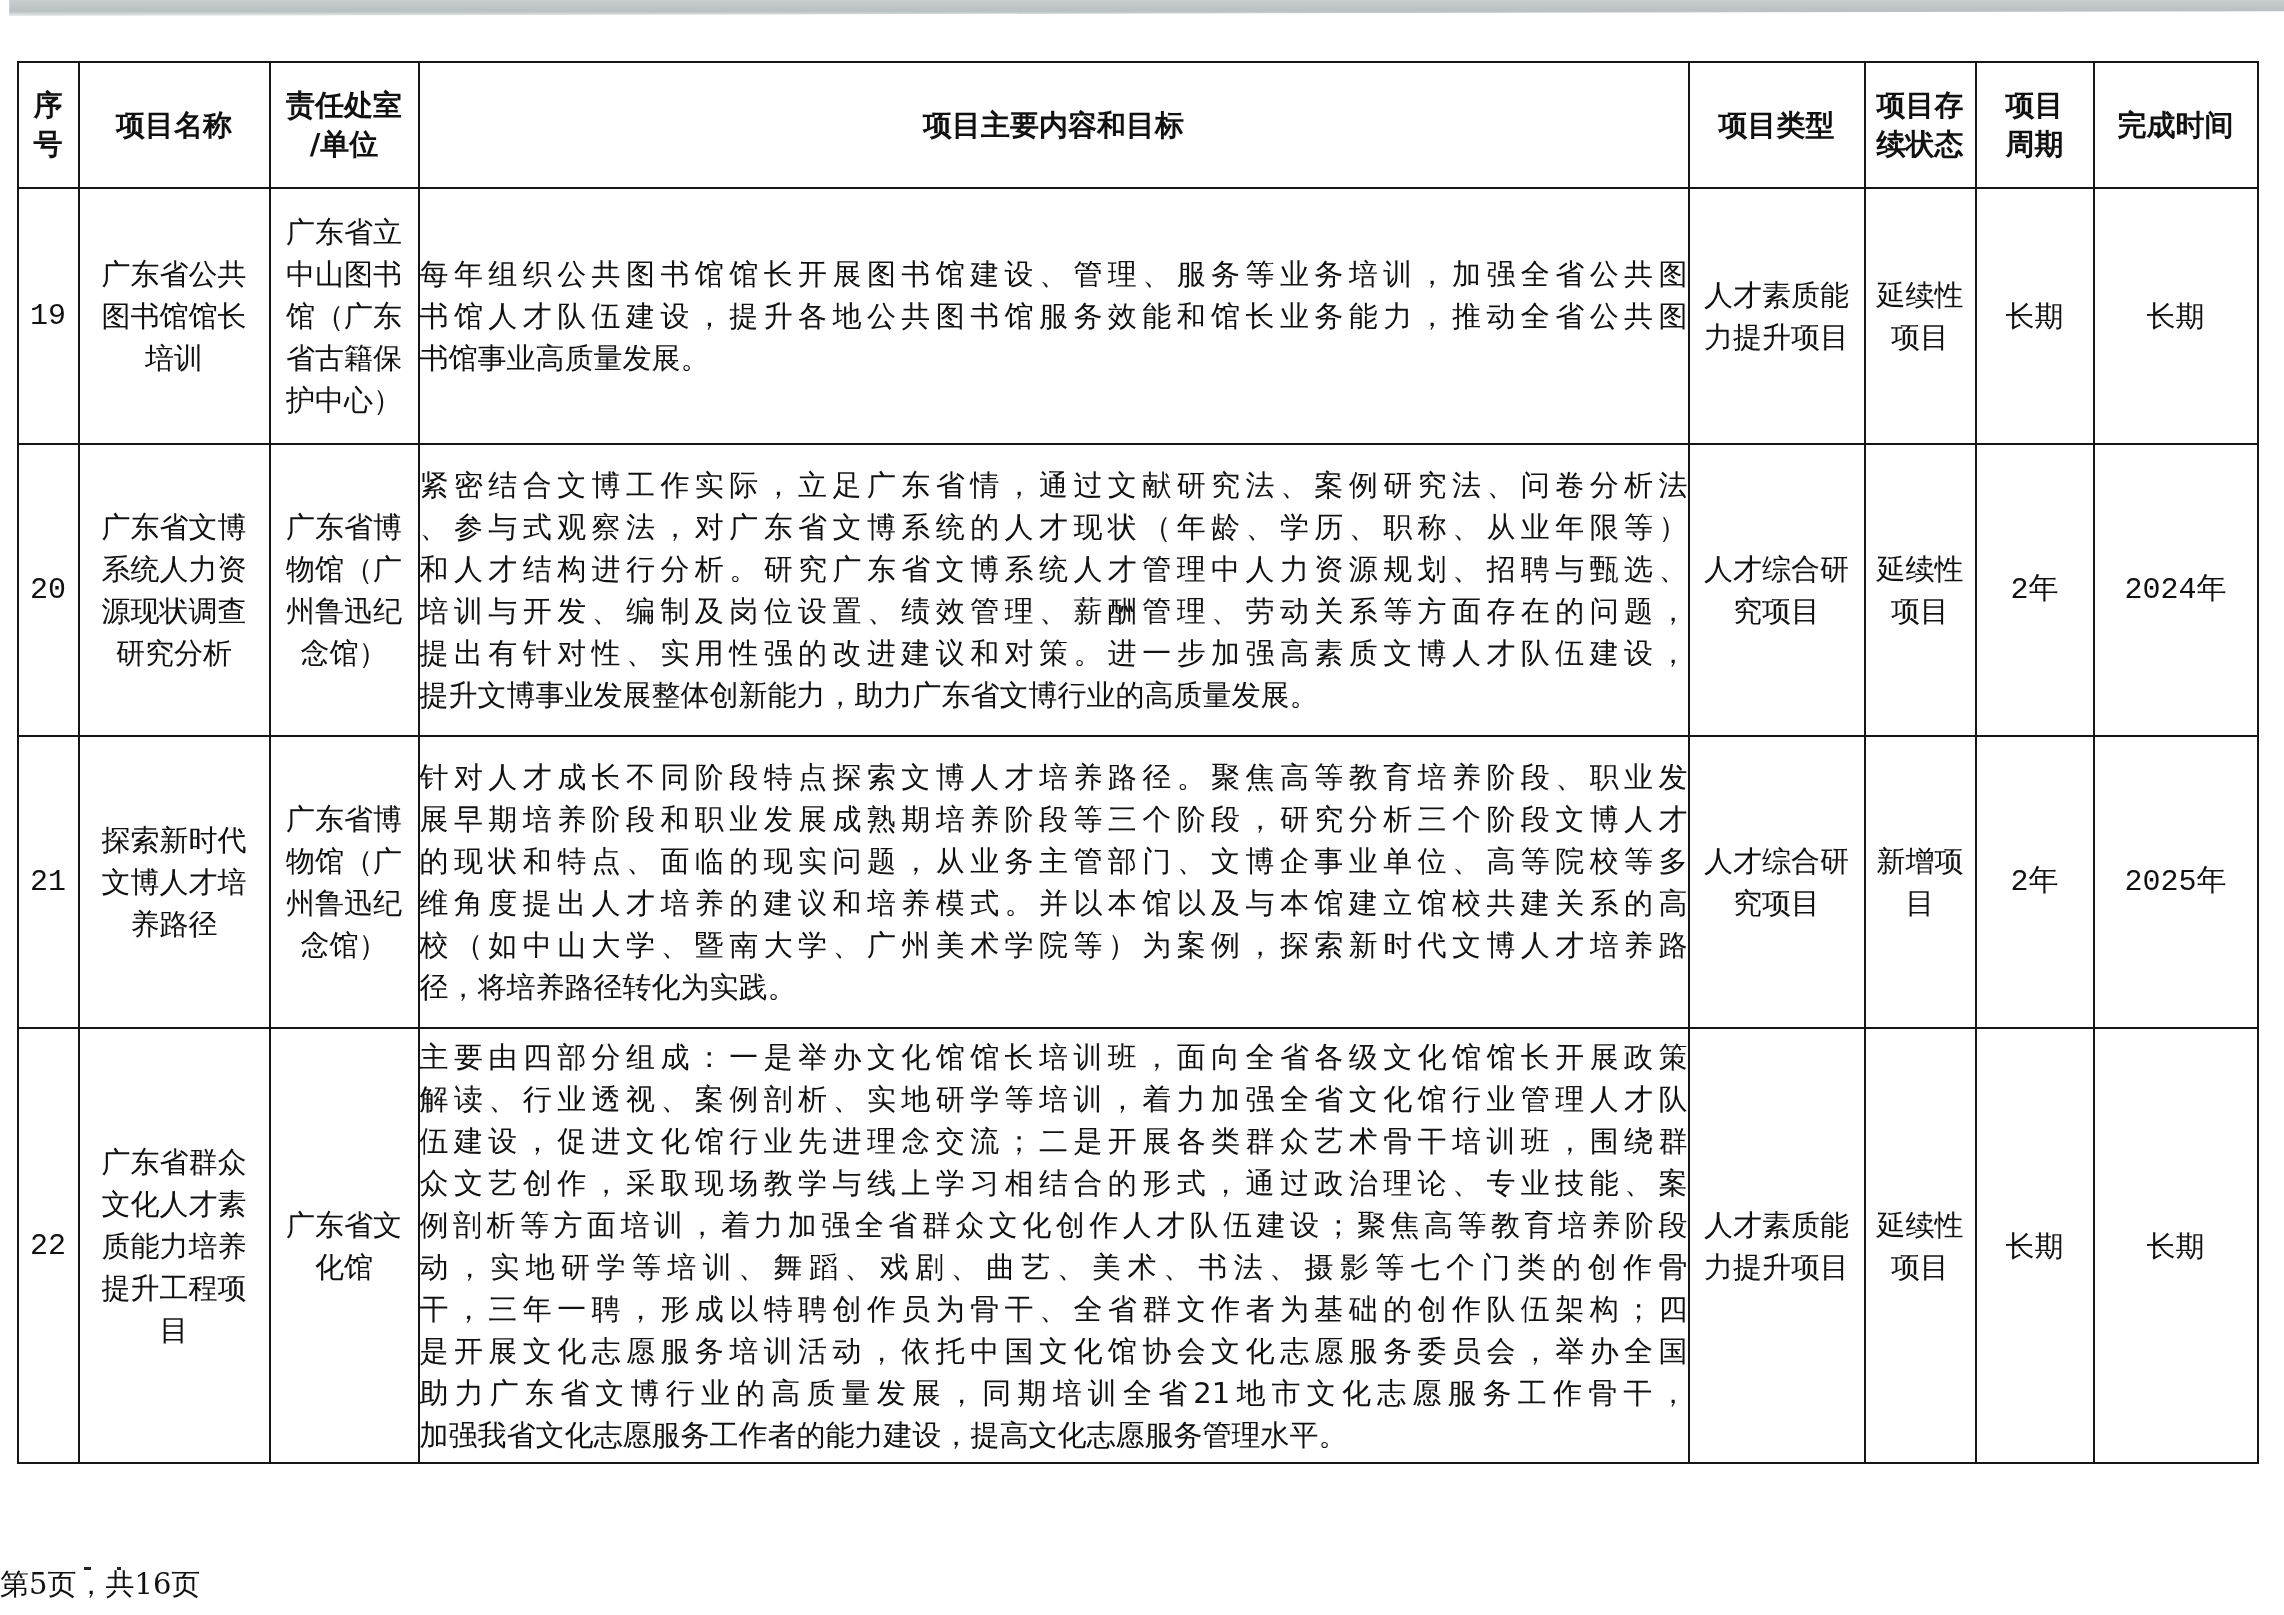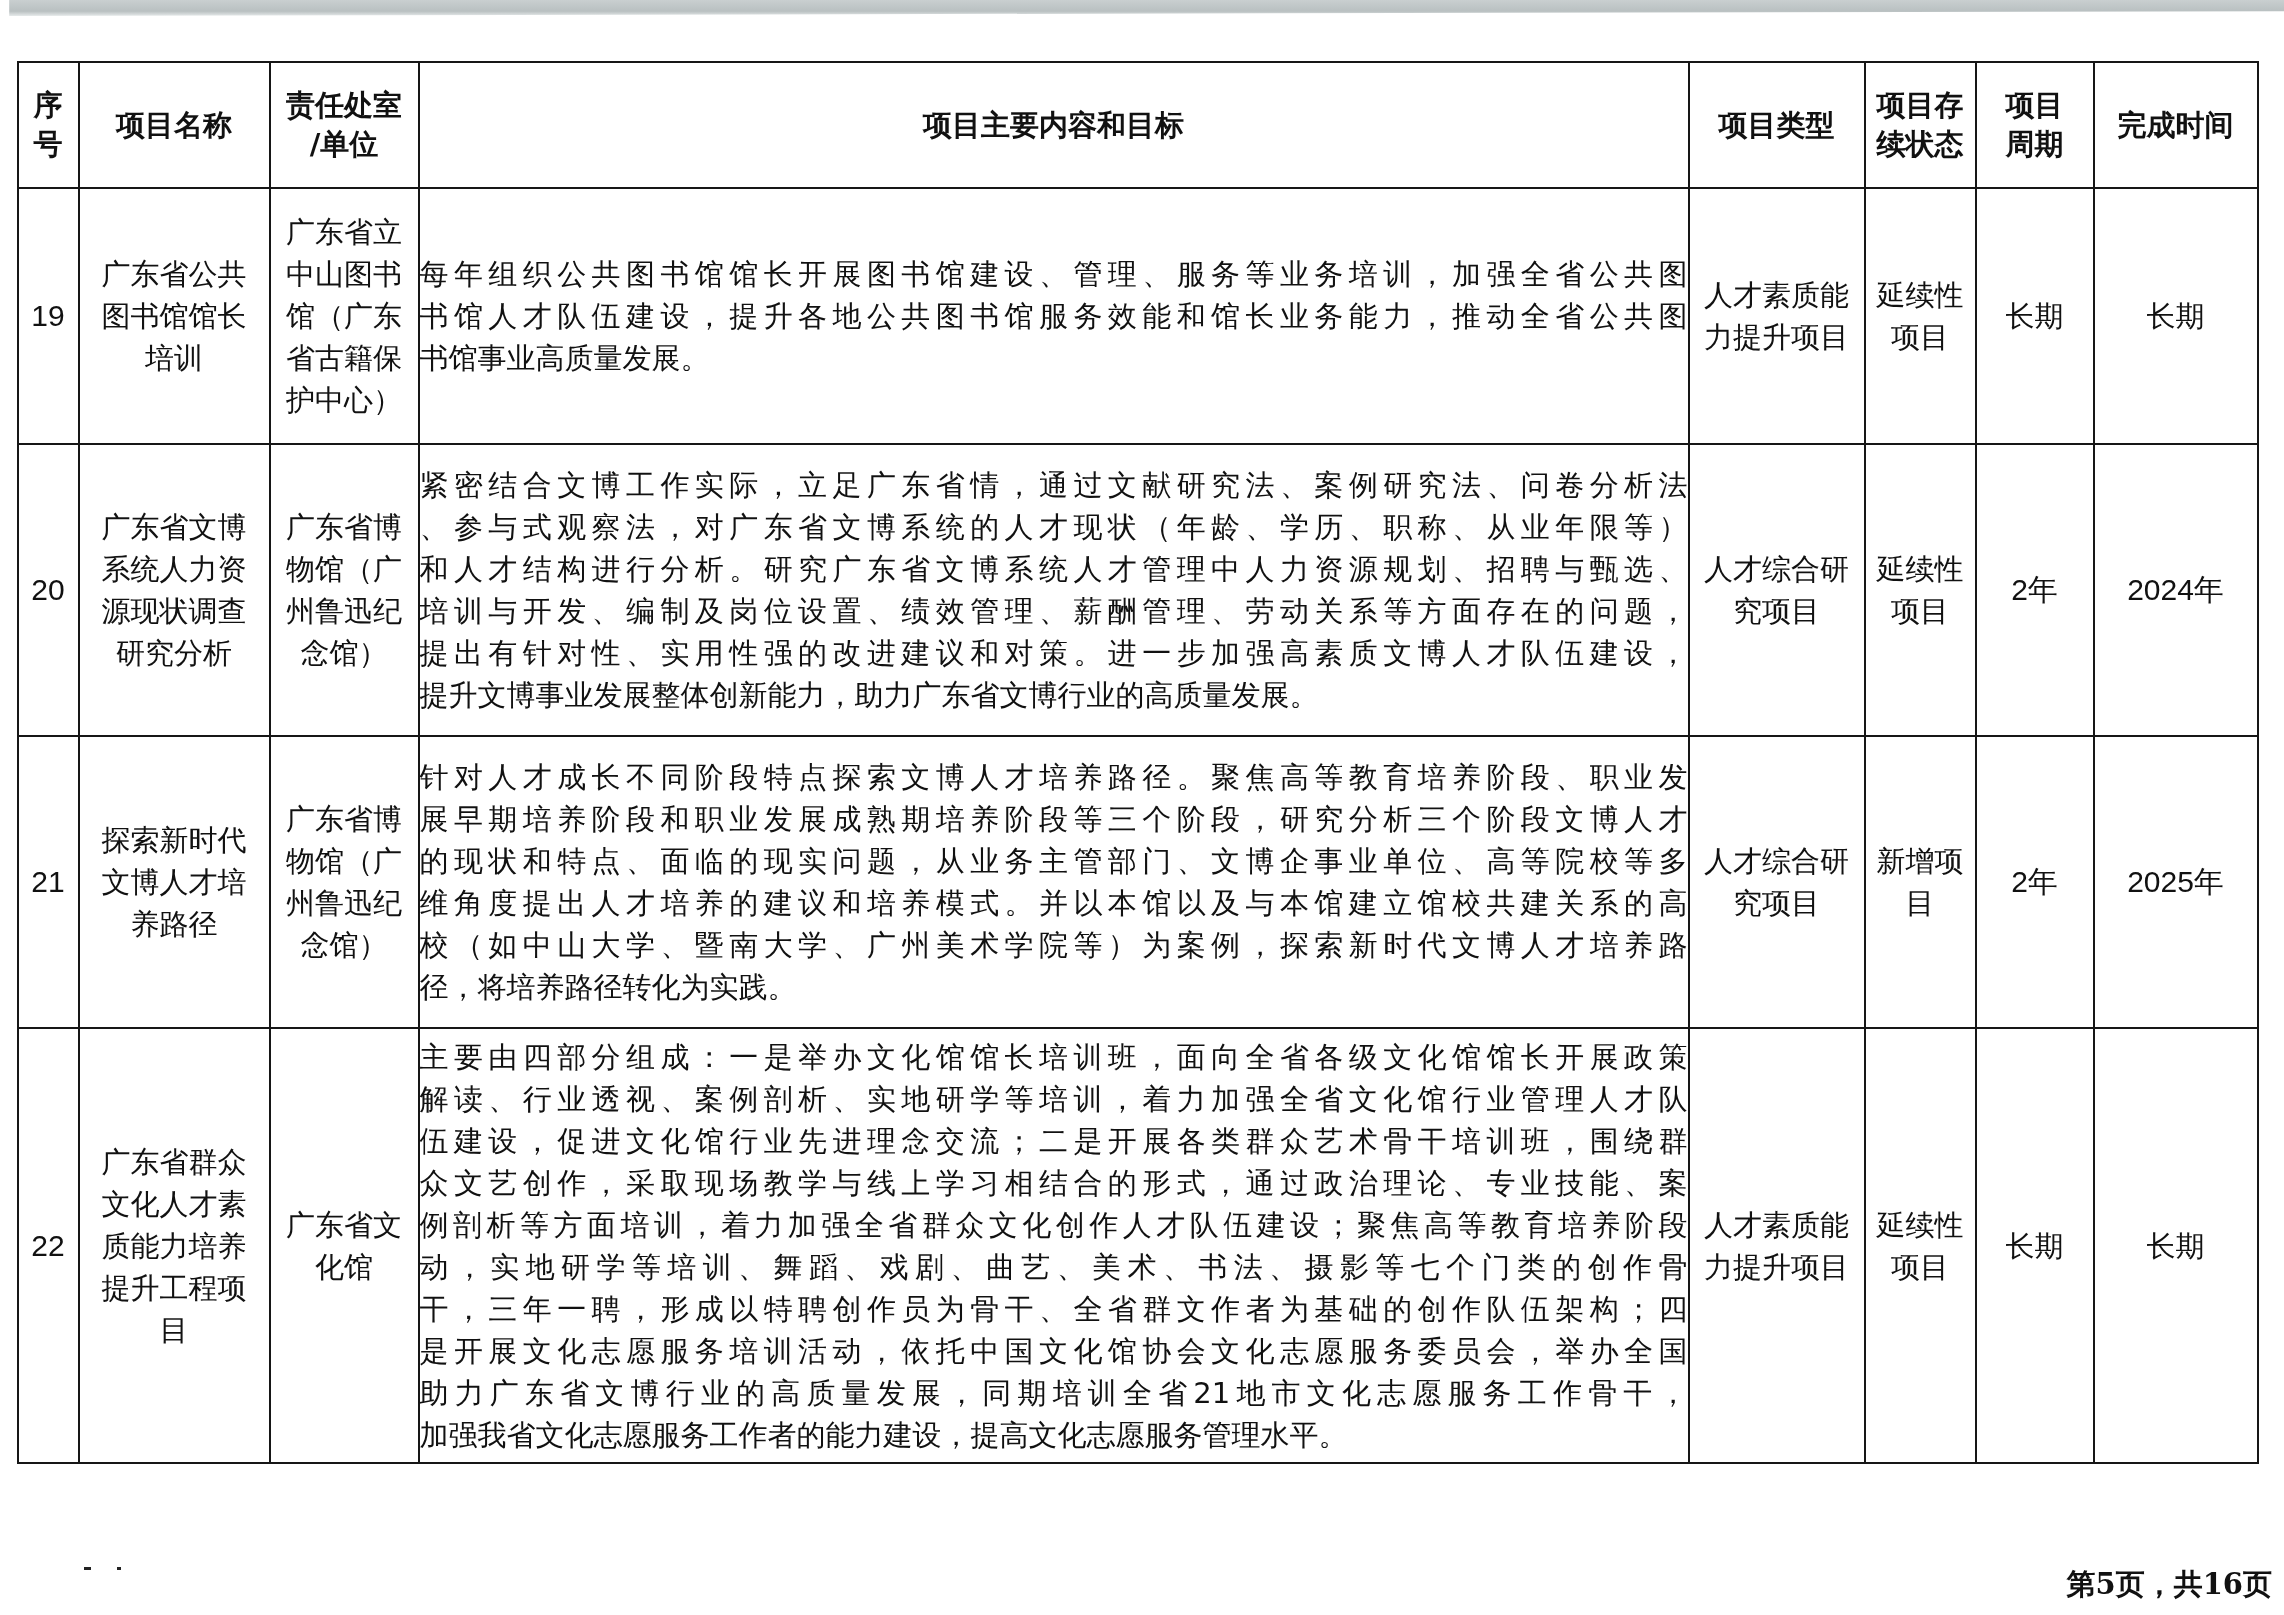--- a/index.html
+++ b/index.html
@@ -21,26 +21,25 @@
   table.doc td, table.doc th {
     border: 2.6px solid #161616; padding: 0; vertical-align: middle;
     text-align: center; overflow: hidden;
   }
   th { font-weight: bold; font-size: 29px; line-height: 39px; }
   td { font-size: 29px; line-height: 42px; font-weight: normal; }
   .line { display: block; white-space: nowrap; }
   td.content { text-align: left; padding-left: 8px; padding-right: 5.3px; }
   td.content .line { text-align: justify; text-align-last: justify; }
   td.content .line.last { text-align-last: left; }
-  td.num { font-family: Liberation Sans, sans-serif; font-size: 30px; }
+  td.num { font-family: Liberation Mono, monospace; font-size: 30px; }
   .footer {
     position: absolute; left: 0; width: 2272px; top: 1565px;
-    text-align: right; font-size: 29px; line-height: 39px;
+    text-align: left; font-size: 29px; line-height: 39px;
     font-family: "DejaVu Serif", "Liberation Serif", serif;
-    font-weight: bold;
   }
   .speck { position: absolute; background: #222; height: 2.6px; }
 </style>
 </head>
 <body>
 
 <div class="scan-band"></div>
 
 <table class="doc">
   <colgroup>

